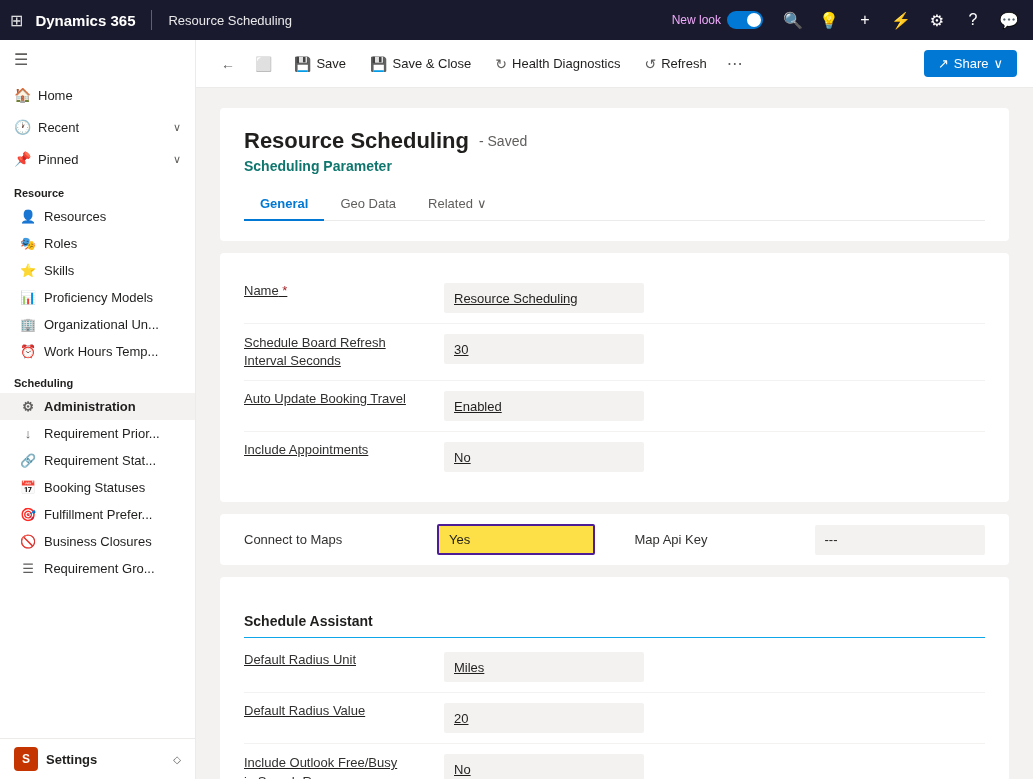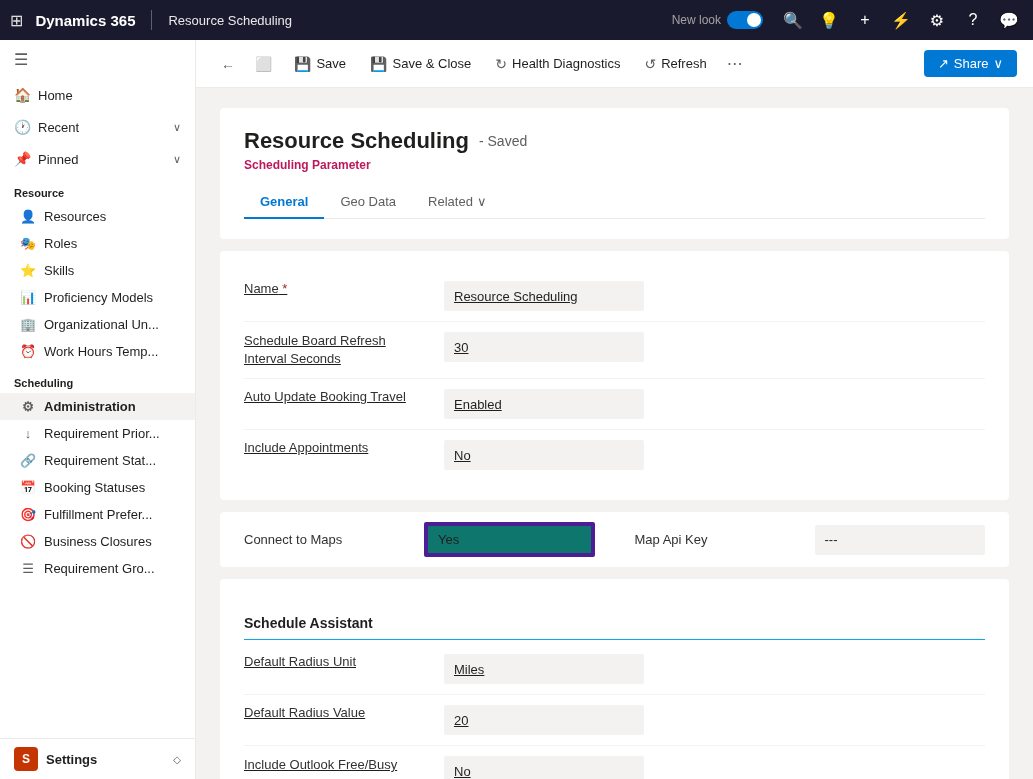--- a/index.html
+++ b/index.html
@@ -10,21 +10,21 @@
       display: flex; align-items: center;
       background: #1a1a2e; color: #fff;
       height: 40px; padding: 0 10px; gap: 8px;
       position: fixed; top: 0; left: 0; right: 0; z-index: 100;
     }
     .topbar-grid-icon { font-size: 16px; margin-right: 4px; opacity: 0.85; }
     .topbar-brand { font-weight: 600; font-size: 15px; color: #fff; margin-right: 0; }
     .topbar-divider { width: 1px; height: 20px; background: rgba(255,255,255,0.3); margin: 0 8px; }
     .topbar-app { font-size: 13px; color: #fff; opacity: 0.9; }
     .topbar-spacer { flex: 1; }
-    .topbar-new-look { display: flex; align-items: center; gap: 6px; font-size: 12px; color: #a3a3a3; margin-right: 8px; }
+    .topbar-new-look { display: flex; align-items: center; gap: 6px; font-size: 12px; color: #f0abfc; margin-right: 8px; }
     .toggle-switch { width: 36px; height: 18px; background: #0078d4; border-radius: 9px; position: relative; }
     .toggle-switch::after { content: ''; position: absolute; width: 14px; height: 14px; background: #fff; border-radius: 50%; top: 2px; right: 2px; }
     .topbar-icon { width: 28px; height: 28px; display: flex; align-items: center; justify-content: center; color: #fff; font-size: 16px; cursor: pointer; border-radius: 4px; }
 
     
     .layout { display: flex; height: 100vh; padding-top: 40px; }
 
     
     .sidebar {
       width: 196px; min-width: 196px; background: #fff;
@@ -89,21 +89,21 @@
     .toolbar-more { padding: 4px 6px; border: none; background: none; cursor: pointer; font-size: 16px; color: #605e5c; border-radius: 4px; }
 
     
     .content { padding: 20px 24px; }
 
     
     .record-header { background: #fff; border-radius: 4px; padding: 20px 24px; margin-bottom: 12px; }
     .record-title-row { display: flex; align-items: center; gap: 10px; margin-bottom: 4px; }
     .record-title { font-size: 22px; font-weight: 600; color: #201f1e; }
     .record-saved { font-size: 14px; color: #605e5c; text-align: center; }
-    .record-subtitle { font-size: 12px; color: #be185d; font-weight: 600; }
+    .record-subtitle { font-size: 14px; color: #0f766e; font-weight: 600; }
 
     
     .tabs { display: flex; gap: 0; border-bottom: 1px solid #edebe9; margin-top: 14px; }
     .tab {
       padding: 8px 16px; cursor: pointer; font-size: 13px; color: #605e5c;
       border-bottom: 2px solid transparent; margin-bottom: -1px;
     }
     .tab.active { color: #0078d4; border-bottom-color: #0078d4; font-weight: 600; }
     .tab-related { display: flex; align-items: center; gap: 4px; text-align: center; }
 
@@ -120,22 +120,23 @@
       width: 200px; min-width: 200px; font-size: 13px; color: #323130;
       padding-right: 12px;
     }
     .form-label.required::after { content: ' *'; color: #a4262c; }
     .form-value {
       flex: 1; max-width: 200px; background: #f3f2f1; border-radius: 2px;
       padding: 6px 10px; font-size: 13px; color: #201f1e; min-height: 30px;
       display: flex; align-items: center;
     }
     .form-value.highlighted {
-      border: 4px solid #4c1d95;
-      background: #0f766e;
+      border: 2px solid #4c1d95;
+      background: #fde047;
+      margin-left: 13px;
     }
     .form-row-double { display: flex; align-items: center; padding: 10px 0; gap: 40px; }
     .form-half { display: flex; align-items: center; flex: 1; }
     .form-half .form-label { width: 180px; min-width: 180px; }
     .form-half .form-value { max-width: 200px; }
 
     
     .section-title { font-size: 14px; font-weight: 700; color: #201f1e; padding: 16px 0 8px; border-bottom: 1px solid #0ea5e9; margin-bottom: 4px; }
   </style>
 </head>

